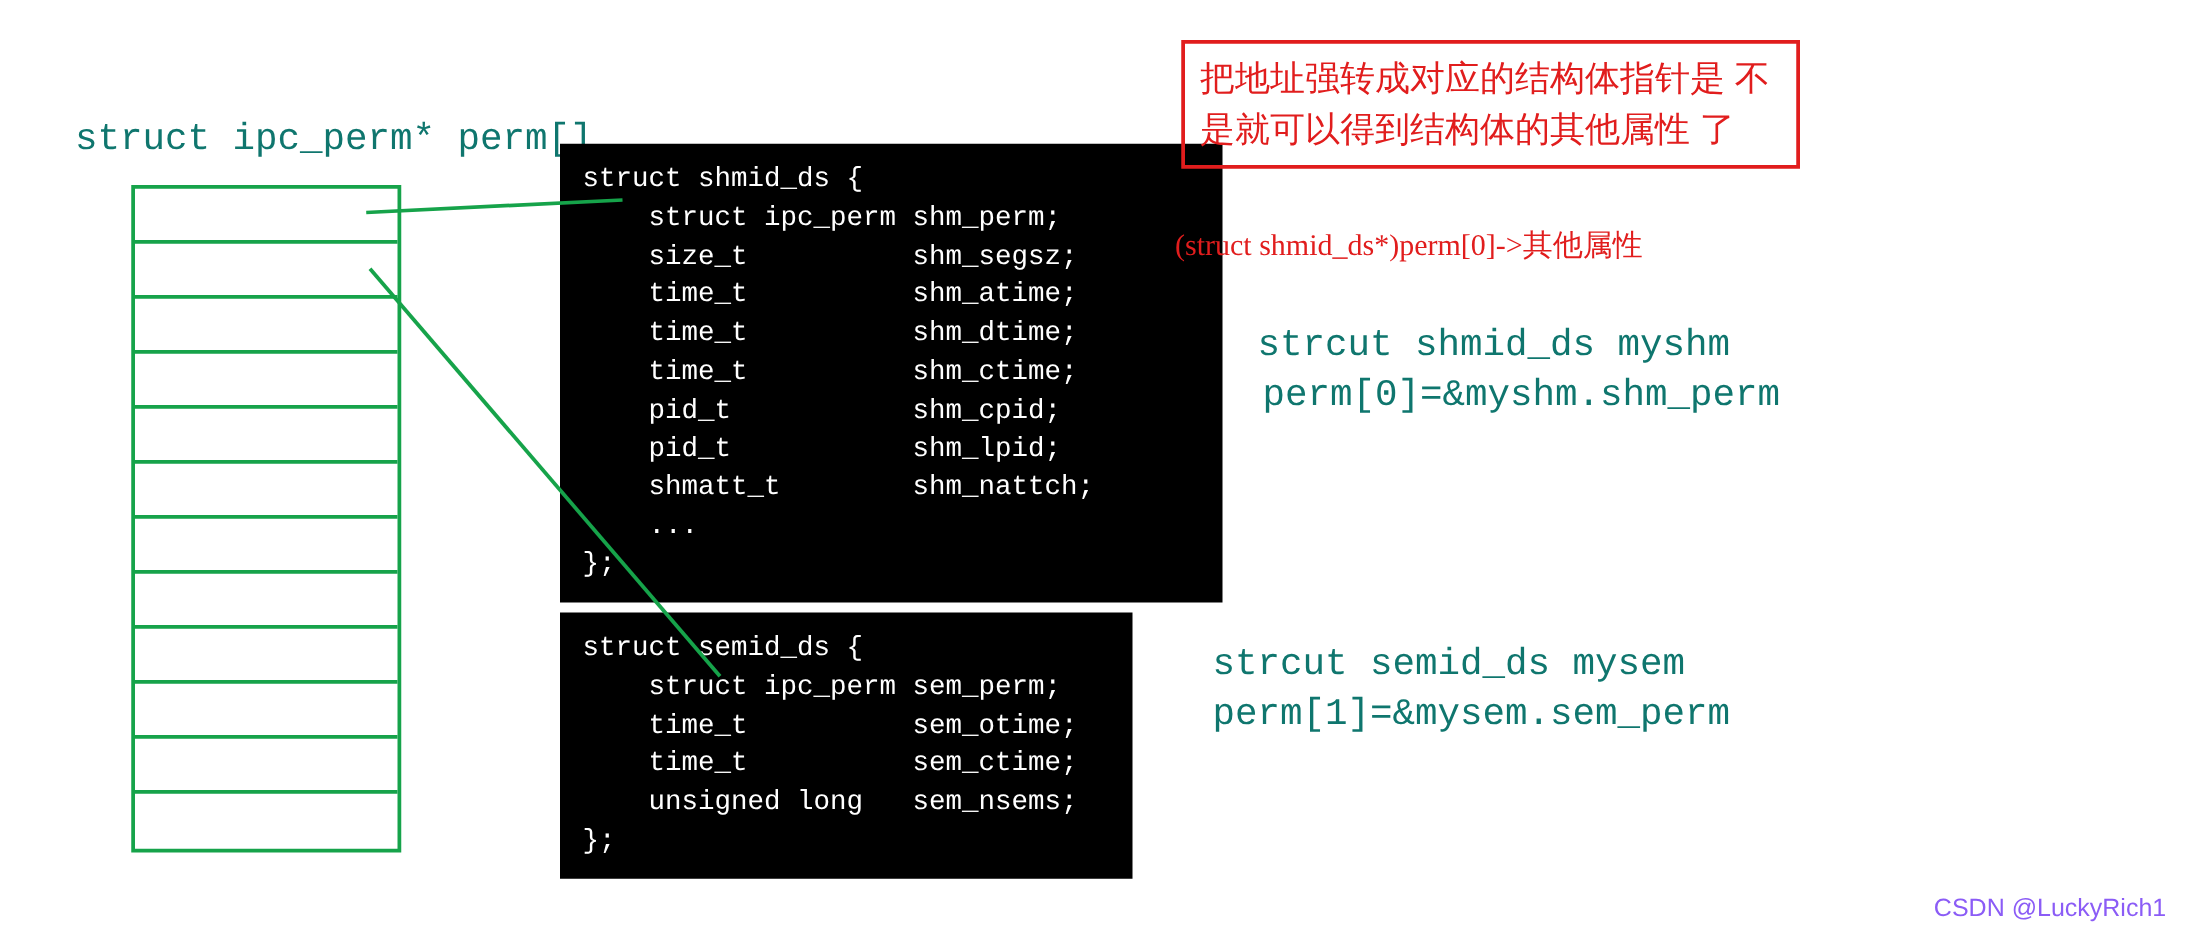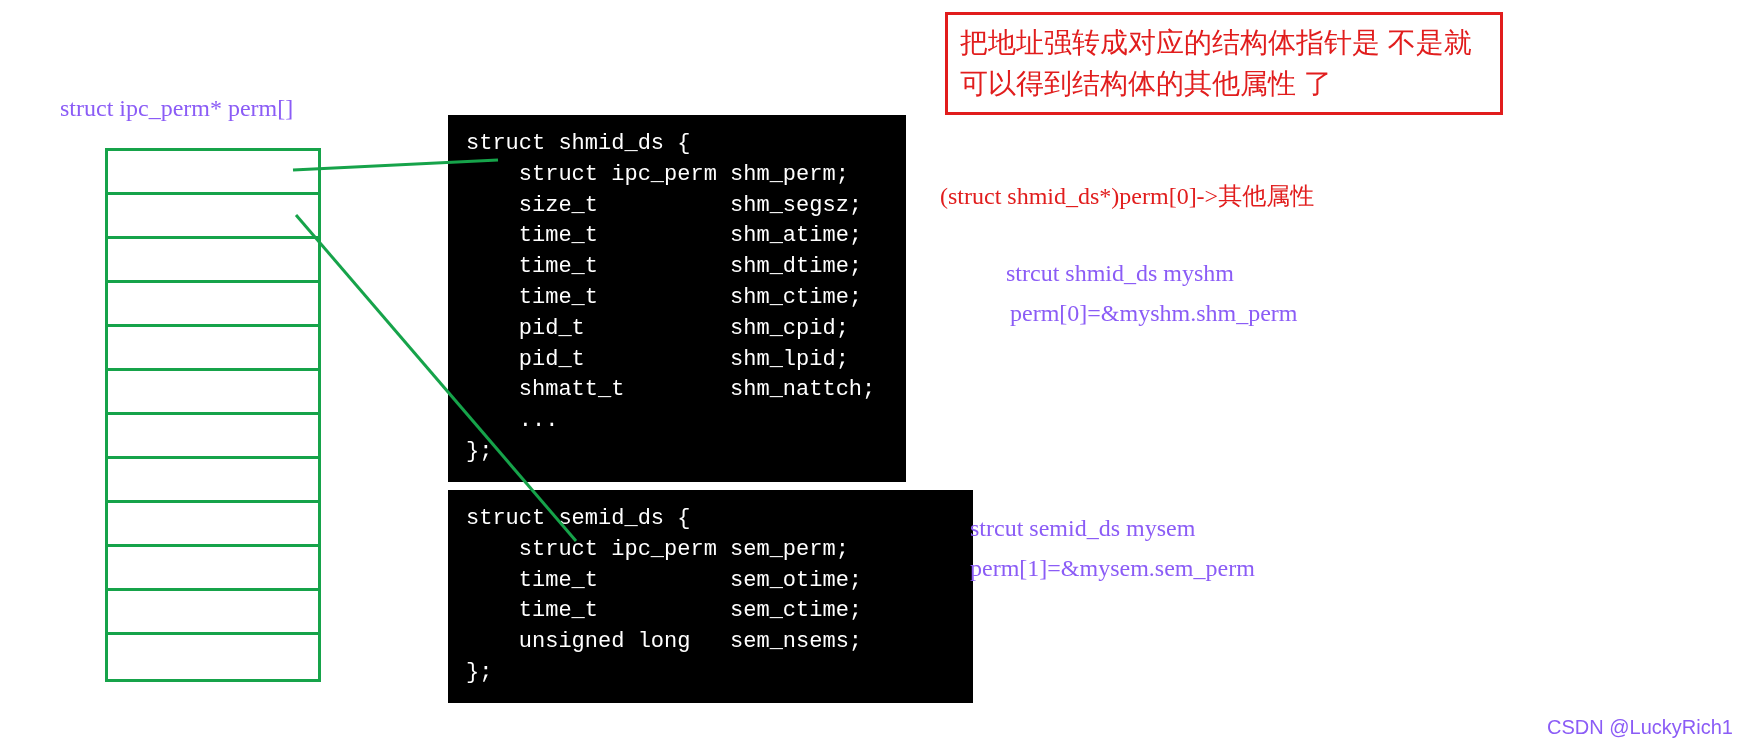--- a/index.html
+++ b/index.html
@@ -4,25 +4,24 @@
 <style>
 * { box-sizing: border-box; margin: 0; padding: 0; }
 body {
   width: 1753px;
   height: 749px;
   background: #fff;
   position: relative;
   font-family: "Consolas", "Courier New", monospace;
 }
 .green-text {
-  color: #8b5cf6;
-  font-size: 24px;
+  color: #0f766e;
+  font-size: 30px;
   position: absolute;
   white-space: pre;
-  font-family: Liberation Serif, serif;
 }
 .red-text {
   color: #e11d1d;
   font-size: 24px;
   position: absolute;
   white-space: pre;
 }
 .red-box {
   position: absolute;
   border: 3px solid #e11d1d;
@@ -80,40 +79,40 @@
     <div class="array-row"></div>
     <div class="array-row"></div>
     <div class="array-row"></div>
     <div class="array-row"></div>
     <div class="array-row"></div>
     <div class="array-row"></div>
     <div class="array-row"></div>
     <div class="array-row"></div>
   </div>
 
-<div class="code-block" style="left:448px; top:115px; width:458px;">struct shmid_ds {
+<div class="code-block" style="left:448px; top:115px; width:530px;">struct shmid_ds {
     struct ipc_perm shm_perm;
     size_t          shm_segsz;
     time_t          shm_atime;
     time_t          shm_dtime;
     time_t          shm_ctime;
     pid_t           shm_cpid;
     pid_t           shm_lpid;
     shmatt_t        shm_nattch;
     ...
 };</div>
 
-<div class="code-block" style="left:448px; top:490px; width:525px;">struct semid_ds {
+<div class="code-block" style="left:448px; top:490px; width:458px;">struct semid_ds {
     struct ipc_perm sem_perm;
     time_t          sem_otime;
     time_t          sem_ctime;
     unsigned long   sem_nsems;
 };</div>
 
-<div class="red-box" style="left:945px; top:12px; width:558px;">把地址强转成对应的结构体指针是
+<div class="red-box" style="left:945px; top:32px; width:495px;">把地址强转成对应的结构体指针是
 不是就可以得到结构体的其他属性
 了</div>
 
 <div class="red-text" style="left:940px; top:180px; font-family:Liberation Serif, serif;">(struct shmid_ds*)perm[0]-&gt;其他属性</div>
 
 <div class="green-text" style="left:970px; top:260px;margin-left:36px;">strcut shmid_ds myshm</div>
 <div class="green-text" style="left:970px; top:300px;margin-left:40px;">perm[0]=&amp;myshm.shm_perm</div>
 
 <div class="green-text" style="left:970px; top:515px;">strcut semid_ds mysem</div>
 <div class="green-text" style="left:970px; top:555px;">perm[1]=&amp;mysem.sem_perm</div>

